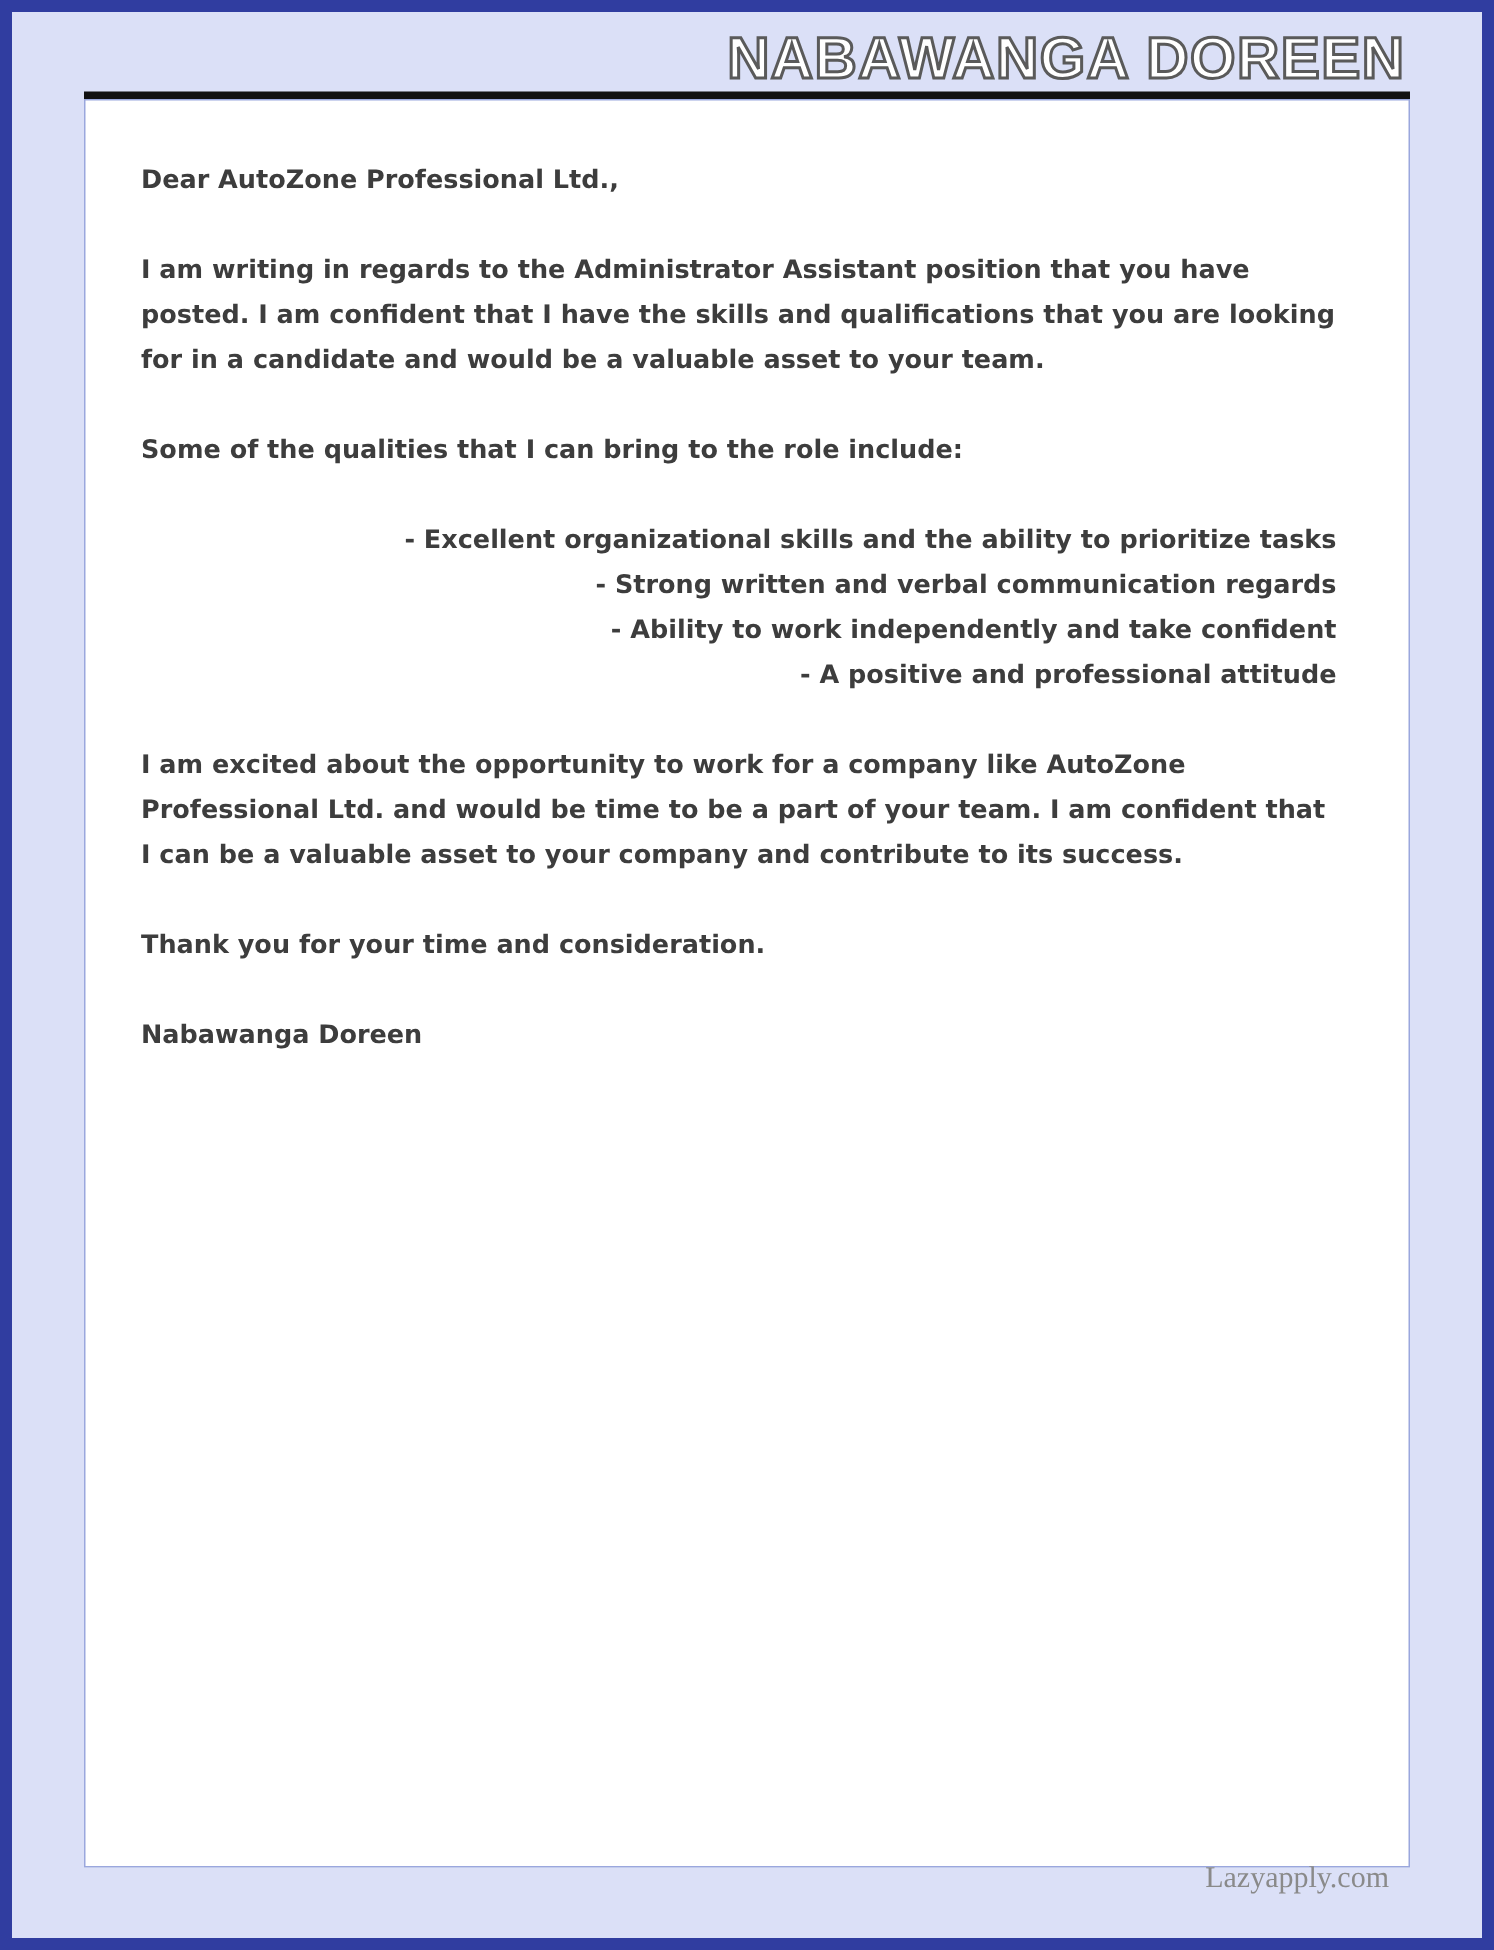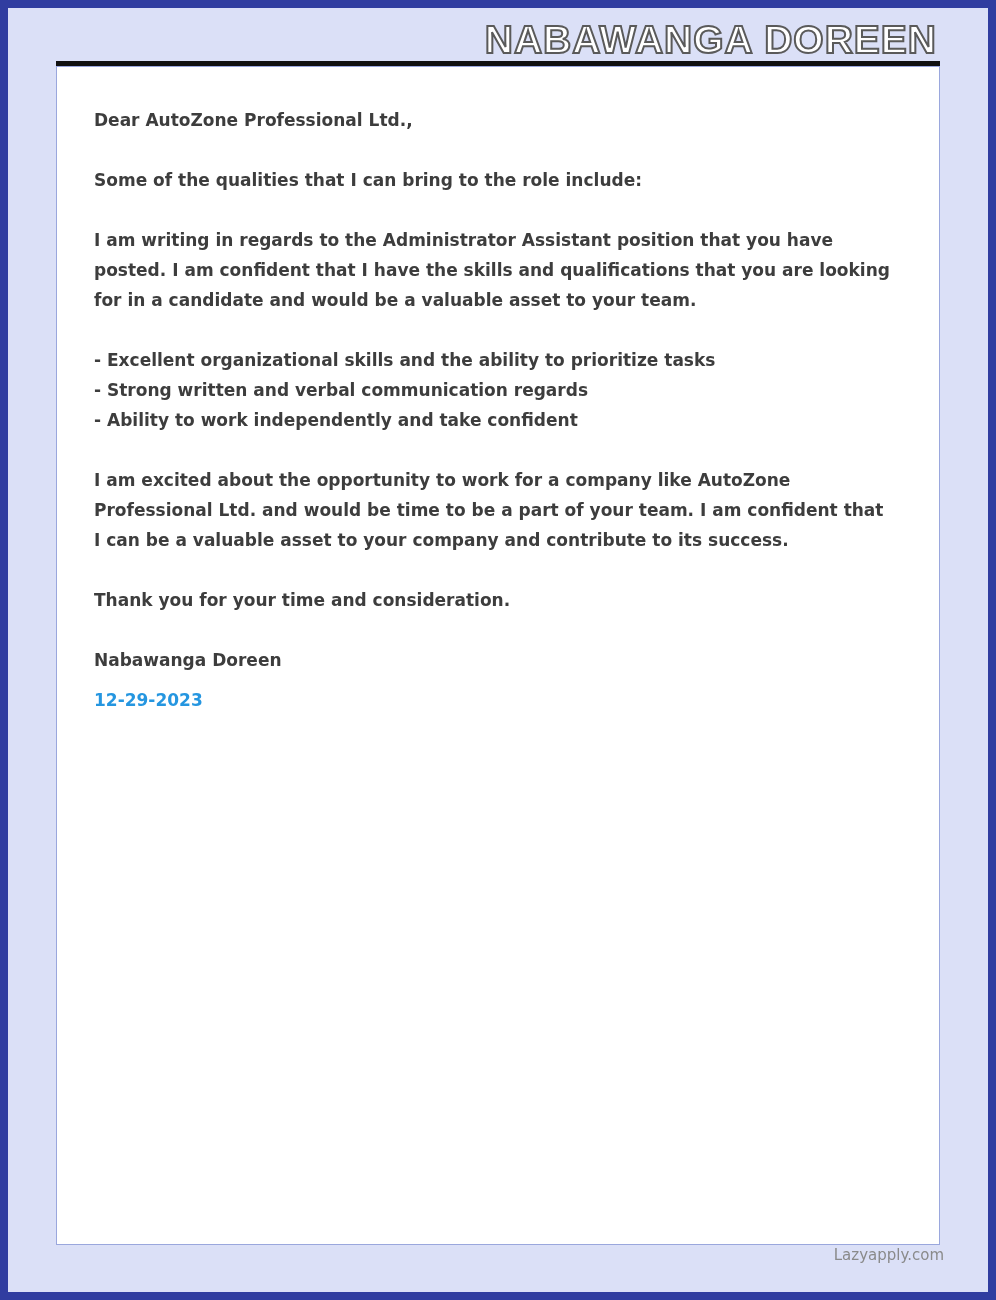--- a/index.html
+++ b/index.html
@@ -57,68 +57,69 @@
     overflow: hidden;
     font-weight: bold;
   }
   .letter-body {
     max-width: 800px;
     color: var(--body-text);
     font-size: 17px;
     line-height: 30px;
   }
   .letter-body p { margin: 0 0 30px 0; }
-  .qualities { margin: 0 0 30px 0; }
+  .qualities { margin: 0 0 30px 0; text-align: right; }
   .qualities div { line-height: 30px; }
   .signature-block p { margin-bottom: 30px; }
   .date {
     color: var(--date-text);
     margin-top: 10px;
     font-size: 17px;
     line-height: 30px;
   }
   .footer-branding {
     position: absolute;
-    right: 44px;
+    right: 62px;
     bottom: 28px;
-    font-size: 15px;
+    font-size: 20px;
     color: var(--footer-text);
+    font-family: Liberation Serif, serif;
   }
 </style>
 </head>
 <body>
 
 <div class="page-inner">
 
   <div class="header-name">NABAWANGA DOREEN</div>
 
   <div class="top-divider"></div>
 
   <div class="paper">
     <div class="letter-body">
 
       <p>Dear AutoZone Professional Ltd.,</p>
 
+      <p>I am writing in regards to the Administrator Assistant position that you have posted. I am confident that I have the skills and qualifications that you are looking for in a candidate and would be a valuable asset to your team.</p>
+
       <p>Some of the qualities that I can bring to the role include:</p>
-
-      <p>I am writing in regards to the Administrator Assistant position that you have posted. I am confident that I have the skills and qualifications that you are looking for in a candidate and would be a valuable asset to your team.</p>
 
       <div class="qualities">
         <div>- Excellent organizational skills and the ability to prioritize tasks</div>
         <div>- Strong written and verbal communication regards</div>
         <div>- Ability to work independently and take confident</div>
+        <div>- A positive and professional attitude</div>
       </div>
 
       <p>I am excited about the opportunity to work for a company like AutoZone Professional Ltd. and would be time to be a part of your team. I am confident that I can be a valuable asset to your company and contribute to its success.</p>
 
       <p>Thank you for your time and consideration.</p>
 
       <div class="signature-block">
         <div>Nabawanga Doreen</div>
-        <div class="date">12-29-2023</div>
       </div>
 
     </div>
   </div>
 
   <div class="footer-branding">Lazyapply.com</div>
 
 </div>
 
 </body></html>

